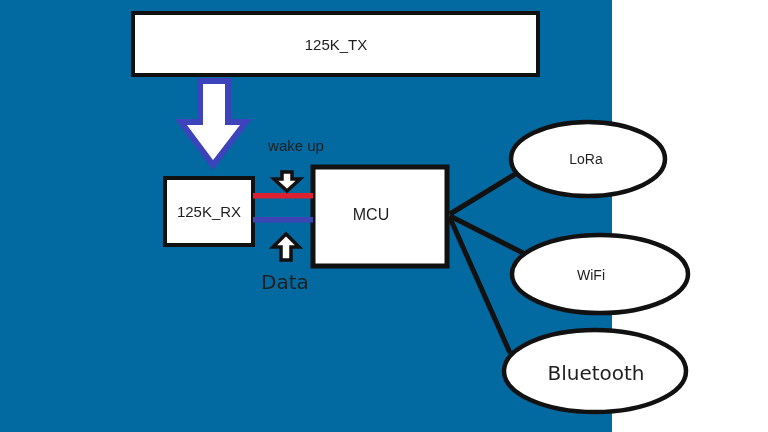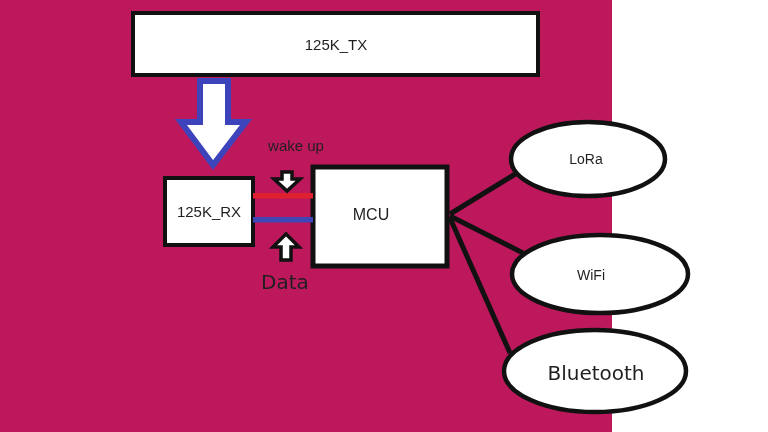--- a/index.html
+++ b/index.html
@@ -7,21 +7,21 @@
     padding: 0;
     width: 768px;
     height: 432px;
     background: #ffffff;
     overflow: hidden;
   }
   .canvas {
     position: relative;
     width: 612px;
     height: 432px;
-    background: #be185d;
+    background: #0369a1;
     text-decoration: underline;
   }
   svg text {
     font-family: "Liberation Sans", sans-serif;
     fill: var(--text, #1f1f1f);
   }
   .node-label {
     font-size: 15px;
   }
   .mcu-label {

